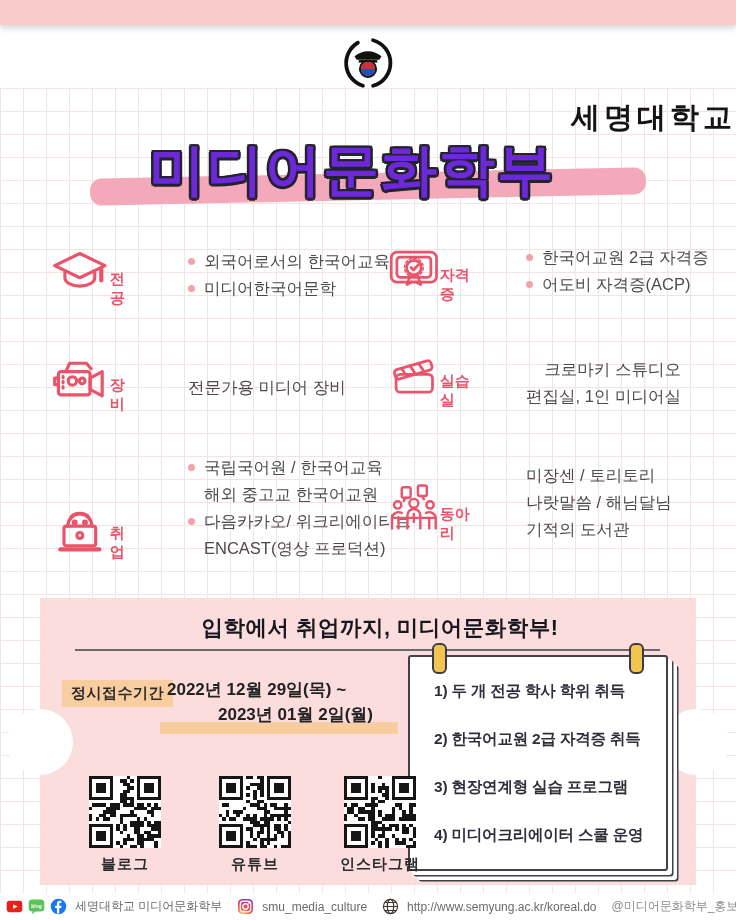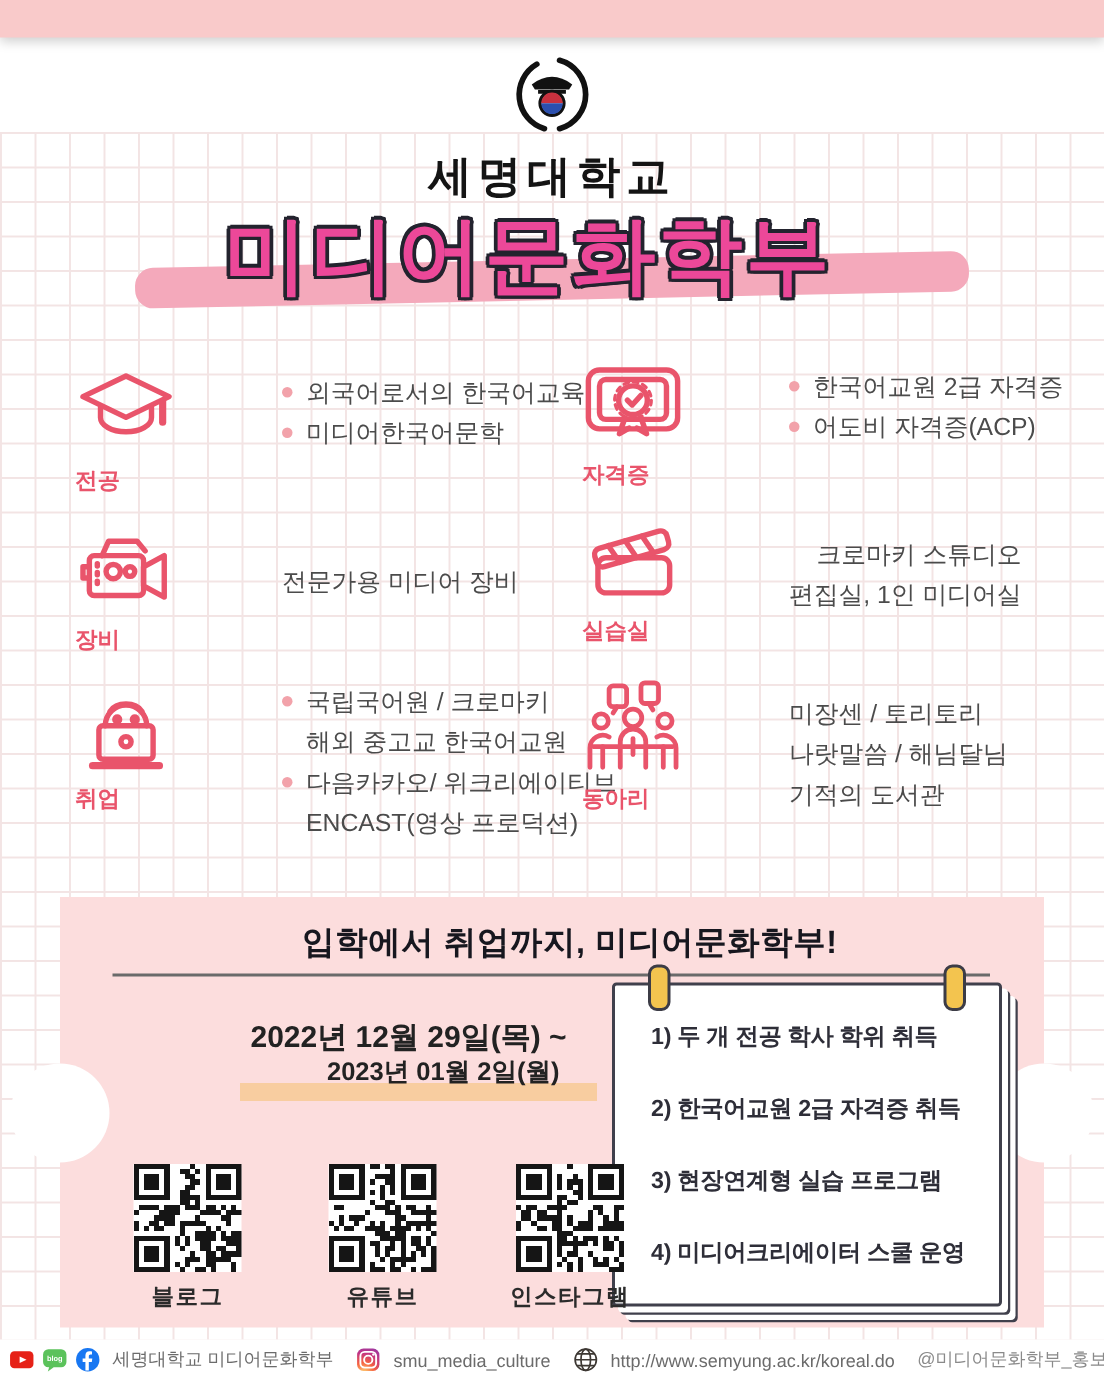--- a/index.html
+++ b/index.html
@@ -11,32 +11,32 @@
           box-shadow:0 3px 7px rgba(0,0,0,.18);z-index:5;}
 
   
   .gridbg{position:absolute;left:0;top:88px;width:736px;height:806px;
           background-image:linear-gradient(#f3e4e4 1px,transparent 1px),
                            linear-gradient(90deg,#f3e4e4 1px,transparent 1px);
           background-size:23px 23px;}
 
   
   .emblem{position:absolute;left:341px;top:36px;width:54px;height:54px;z-index:6;}
-  .uni-title{position:absolute;left:0;top:98px;width:736px;text-align:center;
+  .uni-title{position:absolute;left:0;top:98px;width:736px;text-align:right;
              font-size:29px;font-weight:900;letter-spacing:4px;color:#141414;z-index:4;}
   .dept-hl{position:absolute;left:90px;top:173px;width:556px;height:27px;background:#f4a9bb;
            border-radius:12px;transform:rotate(-1.2deg);z-index:1;}
   .dept-title{position:absolute;left:0;top:133px;width:704px;text-align:center;
-              font-size:56px;font-weight:900;letter-spacing:2px;color:#ec4899;z-index:2;
+              font-size:56px;font-weight:900;letter-spacing:2px;color:#6d28d9;z-index:2;
               text-shadow:-2.5px 0 #23232e,2.5px 0 #23232e,0 -2.5px #23232e,0 2.5px #23232e,
                           -2px -2px #23232e,2px -2px #23232e,-2px 2px #23232e,2px 2px #23232e;}
 
   
   .feature{position:absolute;display:flex;gap:16px;z-index:2;}
-  .icon-col{display:flex;flex-direction:column;align-items:flex-start;width:86px;flex:none;font-family:Liberation Mono, monospace;}
+  .icon-col{display:flex;flex-direction:row;align-items:flex-end;width:86px;flex:none;font-family:Liberation Mono, monospace;}
   .f-icon{width:68px;height:68px;display:block;}
   .f-icon svg{width:100%;height:100%;}
   .f-label{margin-top:3px;font-size:15px;font-weight:700;color:#e9546b;}
   .lines{display:flex;flex-direction:column;margin-left:36px;}
   .f-line{display:flex;align-items:center;height:27px;font-size:16.5px;font-weight:500;color:#4b4b4b;}
   .dot{width:7px;height:7px;border-radius:50%;background:#f2a2aa;margin-right:9px;flex:none;}
   .dot.hide{visibility:hidden;}
   .f-major{left:50px;top:240px;} .f-major .lines{margin-top:8px;}
   .f-certificates{left:388px;top:236px;} .f-certificates .lines{margin-top:8px;}
   .f-equipment{left:50px;top:346px;} .f-equipment .lines{margin-top:28px;text-align:center;}
@@ -46,21 +46,21 @@
 
   
   .ticket{position:absolute;left:40px;top:598px;width:656px;height:287px;background:#fcdddd;z-index:2;}
   .ticket .notch{position:absolute;width:66px;height:66px;border-radius:50%;background:#fff;top:111px;}
   .notch-l{left:-33px;} .notch-r{right:-33px;}
   .ticket-title{position:absolute;left:12px;top:15px;width:100%;text-align:center;
                 font-size:21.5px;font-weight:800;color:#17171f;letter-spacing:.5px;}
   .ticket-hr{position:absolute;left:35px;top:51px;width:585px;border-top:2.5px solid #6a6a6a;}
   .period-badge{position:absolute;left:22px;top:82px;background:#f8cda0;color:#2b2b2b;
                 font-size:15px;font-weight:700;padding:4px 9px;letter-spacing:.5px;}
-  .period-l1{position:absolute;left:127px;top:80px;font-size:20px;font-weight:700;color:#222;}
+  .period-l1{position:absolute;left:127px;top:80px;font-size:17px;font-weight:700;color:#222;}
   .period-hl{position:absolute;left:120px;top:124px;width:238px;height:12px;background:#f8cda0;}
   .period-l2{position:absolute;left:178px;top:105px;font-size:17px;font-weight:700;color:#222;z-index:2;}
 
   
   .notepad{position:absolute;left:368px;top:57px;width:256px;height:212px;background:#fff;
            border:2.5px solid #40404c;border-radius:3px;
            box-shadow:4px 4px 0 #fff,5.5px 5.5px 0 #40404c,9px 9px 0 #fff,10.5px 10.5px 0 #40404c;}
   .pin{position:absolute;top:-14px;width:11px;height:27px;background:#f3c44f;
        border:2px solid #3c3c46;border-radius:6px;}
   .pin-l{left:22px;} .pin-r{right:22px;}
@@ -206,21 +206,21 @@
                 <rect x="15" y="30" width="34" height="21" rx="2.5"></rect>
                 <circle cx="32" cy="40" r="3.2"></circle>
                 <path d="M11 55 h42" stroke-width="4.5"></path>
               </g>
             </svg></span>
           <span class="f-label">취업</span>
         </div>
         <div class="lines">
           <div class="f-line">
             <span class="dot"></span>
-            <span class="f-text">국립국어원 / 크로마키</span>
+            <span class="f-text">국립국어원 / 한국어교육</span>
           </div>
           <div class="f-line">
             <span class="dot hide"></span>
             <span class="f-text">해외 중고교 한국어교원</span>
           </div>
           <div class="f-line">
             <span class="dot"></span>
             <span class="f-text">다음카카오/ 위크리에이티브</span>
           </div>
           <div class="f-line">
@@ -263,20 +263,21 @@
         </div>
       </div>
     </div>
 
   <div class="ticket">
     <div class="notch notch-l"></div>
     <div class="notch notch-r"></div>
     <div class="ticket-title">입학에서 취업까지, 미디어문화학부!</div>
     <div class="ticket-hr"></div>
 
+    <div class="period-badge">정시접수기간</div>
     <div class="period-l1">2022년 12월 29일(목) ~</div>
     <div class="period-hl"></div>
     <div class="period-l2">2023년 01월 2일(월)</div>
 
     <div class="notepad">
       <div class="pin pin-l"></div>
       <div class="pin pin-r"></div>
       <div class="benefits" id="benefits">
           <div class="benefit">1) 두 개 전공 학사 학위 취득</div>
           <div class="benefit">2) 한국어교원 2급 자격증 취득</div>

